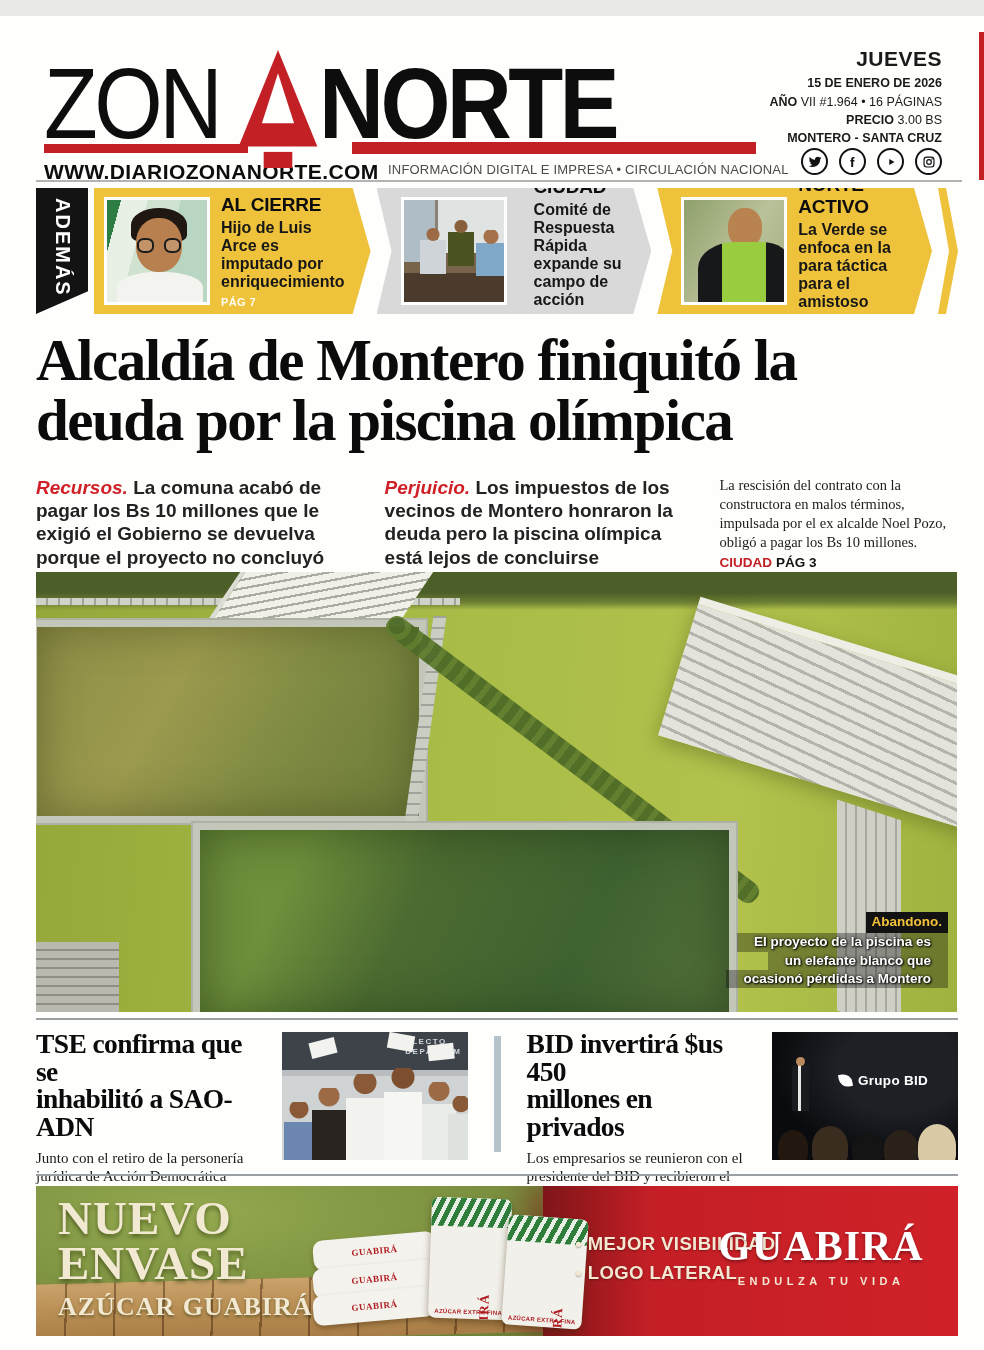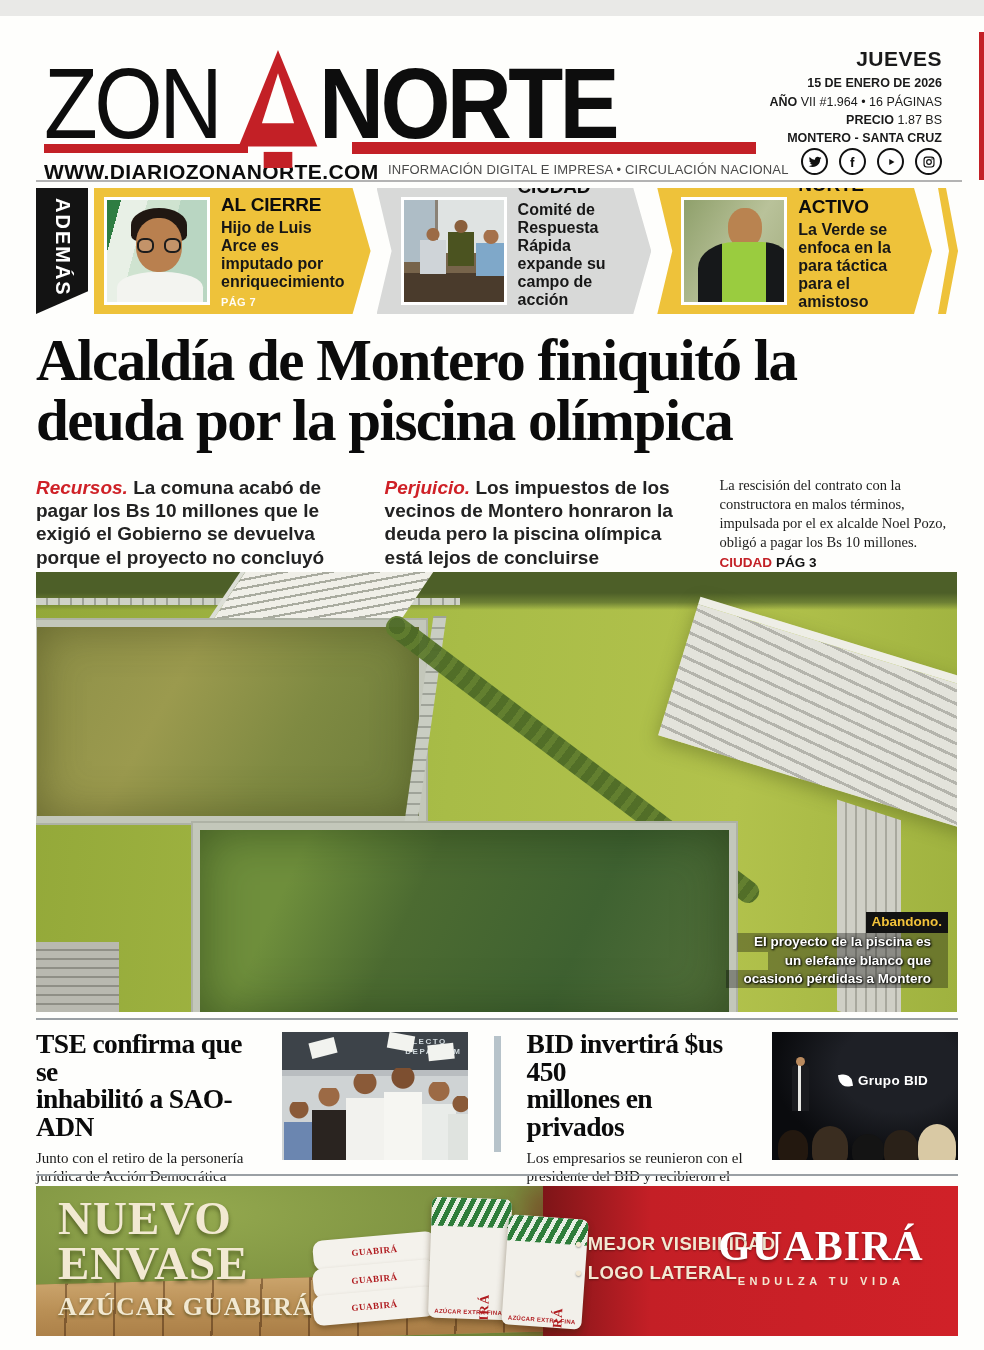--- a/index.html
+++ b/index.html
@@ -36,21 +36,21 @@
   .rstripe { position:absolute; right:0; top:16px; width:5px; height:148px; background:#c32026; }
   .rule1 { position:absolute; left:36px; right:22px; top:164px; height:2px; background:#b3b3b3; }
 
   
   .strip { position:absolute; left:36px; top:172px; width:922px; height:126px; display:flex; gap:6px; }
   .ribbon { width:52px; background:#131313; clip-path:polygon(0 0,100% 0,100% 82%,0 100%);
             display:flex; align-items:flex-start; justify-content:center; padding-top:10px; }
   .ribbon span { writing-mode:vertical-rl; color:#fff; font-weight:700; font-size:20px; letter-spacing:2px; }
   .tcard { flex:1; display:flex; align-items:center; padding:7px 26px 7px 10px; position:relative; }
   .tcard.yellow { background:#eec23a; }
-  .tcard.gray { background:#d8d9d8; }
+  .tcard.gray { background:#d8d9d8;gap:16px; }
   .tcard.c1 { clip-path:polygon(0 0,calc(100% - 18px) 0,100% 50%,calc(100% - 18px) 100%,0 100%); }
   .tcard.cn { clip-path:polygon(0 0,calc(100% - 18px) 0,100% 50%,calc(100% - 18px) 100%,0 100%,15px 50%);
               padding-left:24px; }
   .tphoto { width:106px; height:108px; border:3px solid #fff; flex-shrink:0; margin-right:11px;
             position:relative; overflow:hidden; background:#cfd8ce; }
   .ttext { flex:1; min-width:0; }
   .tsec { font-size:19px; font-weight:800; letter-spacing:-.2px; color:#0d0d0d; margin-bottom:3px; }
   .tbody { font-size:16px; font-weight:600; line-height:1.12; color:#171717; }
   .tpage { margin-top:5px; font-size:11px; font-weight:700; color:rgba(255,255,255,.95); letter-spacing:.4px; }
   .endarrow { width:20px; background:#eec23a;
@@ -232,21 +232,21 @@
       <span class="logo-norte">NORTE</span>
     </div>
     <div class="bar-l"></div>
     <div class="bar-r"></div>
     <div class="mast-url">WWW.DIARIOZONANORTE.COM</div>
     <div class="mast-tag">INFORMACIÓN DIGITAL E IMPRESA • CIRCULACIÓN NACIONAL</div>
     <div class="mast-info">
       <div class="day">JUEVES</div>
       <div class="b">15 DE ENERO DE 2026</div>
       <div><span class="b">AÑO</span> <span>VII #1.964 • 16 PÁGINAS</span></div>
-      <div><span class="b">PRECIO</span> <span>1.87 BS</span></div>
+      <div><span class="b">PRECIO</span> <span>3.00 BS</span></div>
       <div class="b">MONTERO - SANTA CRUZ</div>
     </div>
     <div class="social">
       <span class="sic">
         <svg viewBox="0 0 24 24" fill="#111">
             <path d="M23.4 4.8c-.8.4-1.7.6-2.6.8.9-.6 1.6-1.4 1.9-2.5-.9.5-1.8.9-2.9 1.1C19 3.3 17.8 2.8 16.5 2.8c-2.5 0-4.5 2-4.5 4.5 0 .4 0 .7.1 1-3.8-.2-7.1-2-9.3-4.7-.4.7-.6 1.5-.6 2.3 0 1.6.8 2.9 2 3.7-.7 0-1.4-.2-2-.5v.1c0 2.2 1.6 4 3.6 4.4-.4.1-.8.2-1.2.2-.3 0-.6 0-.9-.1.6 1.8 2.3 3.1 4.2 3.1-1.5 1.2-3.5 1.9-5.6 1.9H1c2 1.3 4.4 2 7 2 8.3 0 12.9-6.9 12.9-12.9v-.6c.9-.6 1.7-1.4 2.3-2.4z"></path>
           </svg>
       </span>
       <span class="sic">
         <svg viewBox="0 0 24 24" fill="#111">

